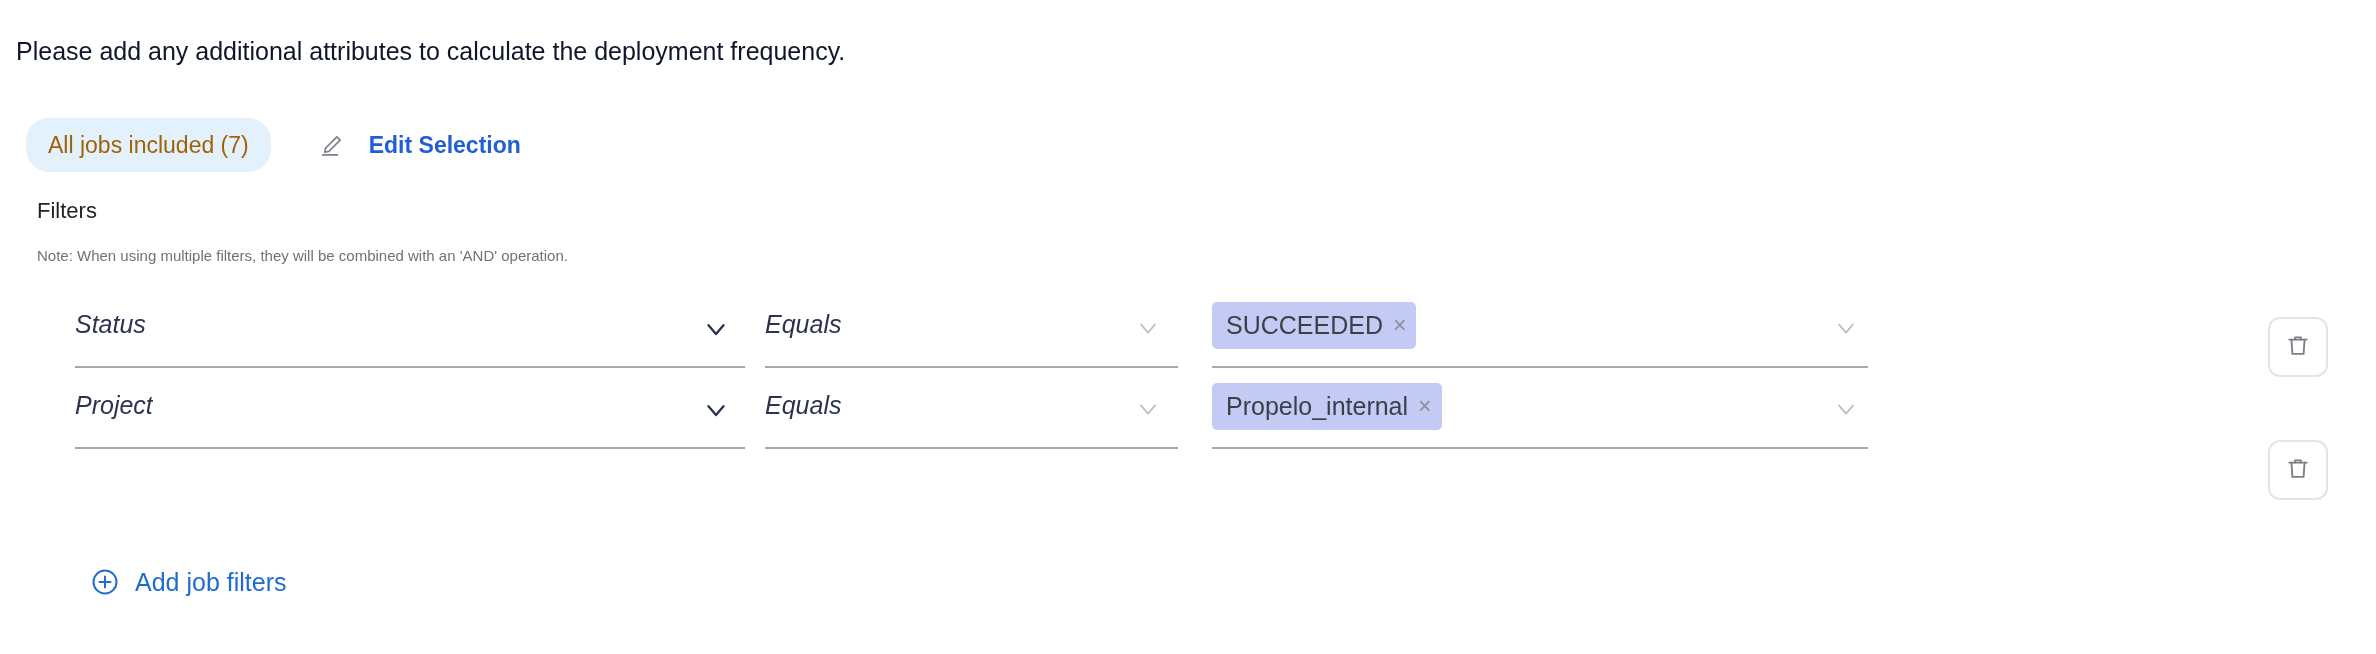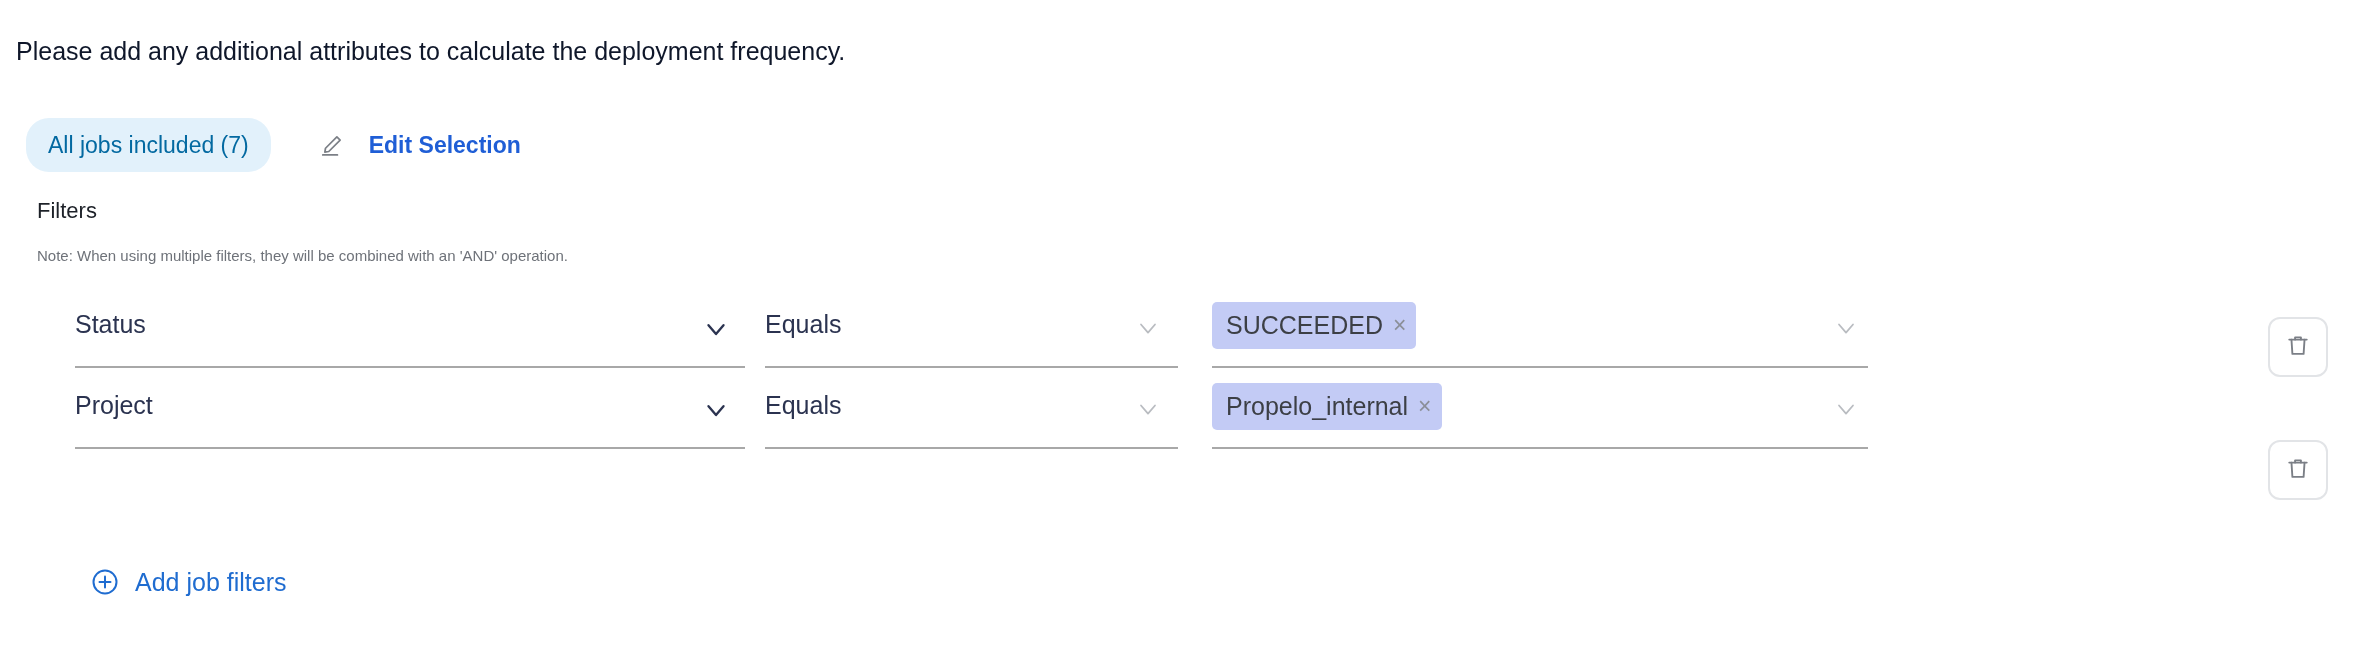--- a/index.html
+++ b/index.html
@@ -31,21 +31,21 @@
   .jobs-row {
     position: absolute;
     left: 26px;
     top: 122px;
     display: flex;
     align-items: center;
     height: 46px;
   }
   .jobs-pill {
     background: #e2f1fb;
-    color: #0369a1;
+    color: #a16207;
     border-radius: 23px;
     height: 46px;
     display: flex;
     align-items: center;
     padding: 4px 22px;
     font-size: 23px;
     white-space: nowrap;
   }
   .edit-selection {
     display: flex;
@@ -103,20 +103,21 @@
     display: flex;
     align-items: flex-start;
     box-sizing: border-box;
   }
   .select .value {
     font-size: 25px;
     color: #2b3350;
     padding-top: 4px;
     white-space: nowrap;
     overflow: hidden;
+    font-style: italic;
   }
   .select .caret {
     position: absolute;
     top: 8px;
   }
 
   
   .col-field { left: 75px;  width: 670px; }
   .col-field .value { margin-left: 0; }
   .col-field .caret { right: 14px; }

